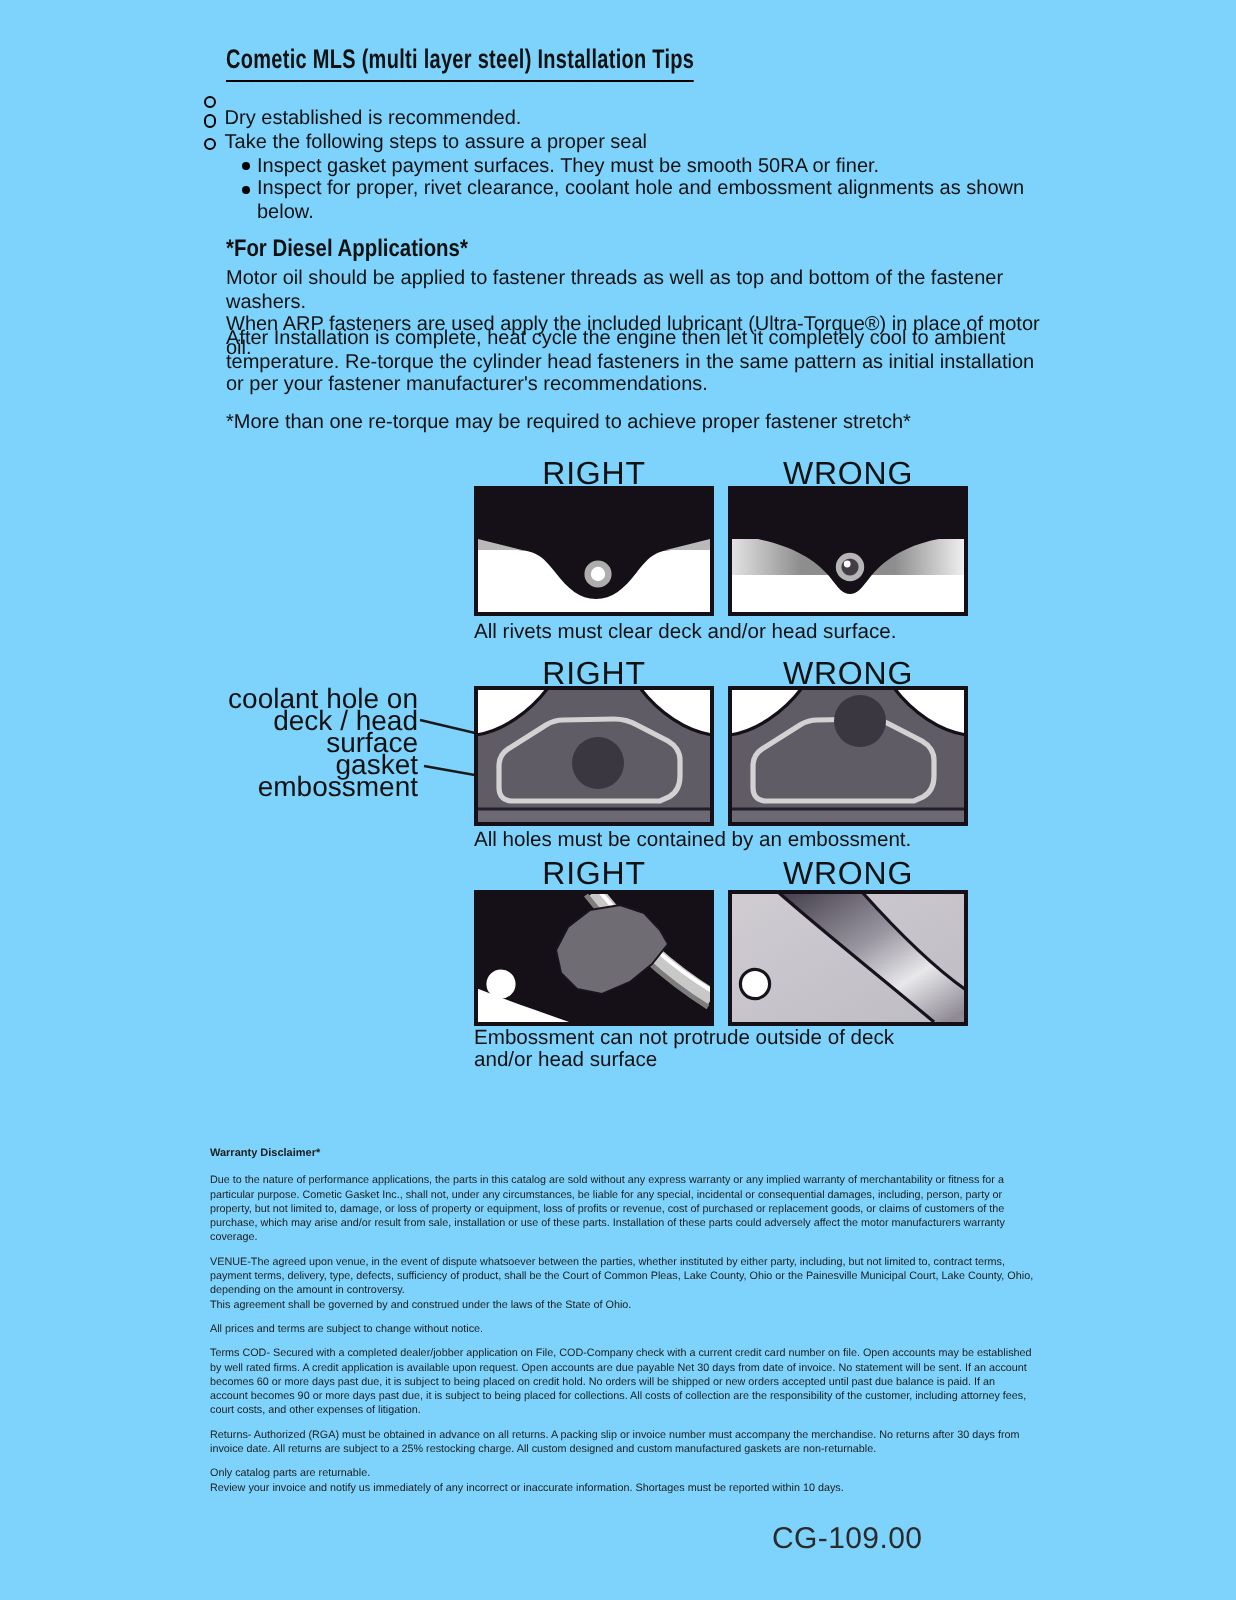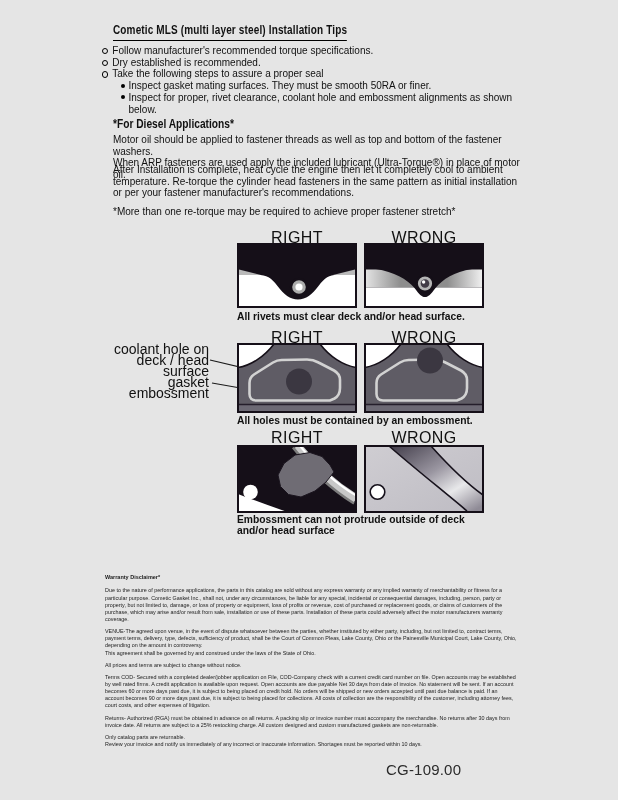--- a/index.html
+++ b/index.html
@@ -1,21 +1,21 @@
 <!DOCTYPE html>
 <html style="--c-black: #150f18; --c-body-gray: #5f5c65; --c-strip-gray: #6c6974; --c-emboss: #d2d2d2; --c-hole: #3b3741; --c-ink: #111111;"><head>
 <meta charset="utf-8">
 <style>
   :root{
     --c-black:#150f18; --c-body-gray:#5f5c65; --c-strip-gray:#6c6974;
     --c-emboss:#d2d2d2; --c-hole:#3b3741; --c-ink:#111111;
   }
   html,body{margin:0;padding:0;background:#ffffff;}
   .page{
-    position:relative;width:618px;height:800px;background:#e5e5e5;overflow:hidden;
+    position:relative;width:618px;height:800px;background:#7dd3fc;overflow:hidden;
     font-family:"Liberation Sans","DejaVu Sans",sans-serif;color:var(--c-ink);
   }
   .abs{position:absolute;}
   .title{
     left:113px;top:22px;font-size:13.5px;font-weight:bold;white-space:nowrap;
     transform:scaleX(0.74);transform-origin:0 0;
     border-bottom:1.6px solid #000;padding-bottom:3px;letter-spacing:0.2px;
   }
   .tips{left:102px;top:45px;width:440px;font-size:10px;line-height:11.7px;}
   .tiprow{display:flex;align-items:flex-start;}
@@ -29,21 +29,21 @@
   .body-par{left:113px;top:0;width:420px;font-size:10px;line-height:11.6px;white-space:pre-line;}
   .p1{top:134px;} .p2{top:164px;} .p3{top:206px;}
   .dlabel{width:120px;text-align:center;font-size:16px;letter-spacing:0.4px;white-space:nowrap;}
   .lab-r1{left:237px;top:229px;} .lab-w1{left:364px;top:229px;}
   .lab-r2{left:237px;top:329px;} .lab-w2{left:364px;top:329px;}
   .lab-r3{left:237px;top:429px;} .lab-w3{left:364px;top:429px;}
   .panel{line-height:0;}
   .pan-r1{left:237px;top:243px;} .pan-w1{left:364px;top:243px;}
   .pan-r2{left:237px;top:343px;} .pan-w2{left:364px;top:343px;}
   .pan-r3{left:237px;top:445px;} .pan-w3{left:364px;top:445px;}
-  .caption{left:237px;font-size:10.3px;line-height:11px;white-space:pre-line;font-weight:bold;}
+  .caption{left:237px;font-size:10.3px;line-height:11px;white-space:pre-line;}
   .cap1{top:311px;} .cap2{top:414.5px;} .cap3{top:514px;}
   .ann{left:95px;width:114px;text-align:right;font-size:14px;line-height:11.2px;white-space:pre-line;}
   .ann1{top:343.5px;} .ann2{top:376.5px;}
   .leaders{left:205px;top:355px;}
   .legal{left:105px;top:573px;width:412px;height:180px;}
   .legal-scale{
     width:824px;transform:scale(0.5);transform-origin:0 0;
     font-size:10.8px;line-height:14.3px;color:#1c1c1c;
   }
   .legal-scale h3{font-size:11px;font-weight:bold;margin:0 0 13px 0;}
@@ -54,33 +54,32 @@
 </head>
 <body>
 
 <div class="page">
 
   <div class="abs title">Cometic MLS (multi layer steel) Installation Tips</div>
 
   <div class="abs tips">
     <div class="tiprow">
       <span class="m1"></span>
-      <span>Follow manufacturer's recommended torque specifications.</span>
     </div>
     <div class="tiprow">
       <span class="m1"></span>
       <span>Dry established is recommended.</span>
     </div>
     <div class="tiprow">
       <span class="m1"></span>
       <span>Take the following steps to assure a proper seal</span>
     </div>
     <div class="tiprow sub">
       <span class="m2"></span>
-      <span>Inspect gasket mating surfaces.  They must be smooth 50RA or finer.</span>
+      <span>Inspect gasket payment surfaces.  They must be smooth 50RA or finer.</span>
     </div>
     <div class="tiprow sub">
       <span class="m2"></span>
       <span>Inspect for proper, rivet clearance, coolant hole and embossment alignments as shown below.</span>
     </div>
   </div>
 
   <div class="abs h2">*For Diesel Applications*</div>
   <div class="abs body-par p1">Motor oil should be applied to fastener threads as well as top and bottom of the fastener washers.
 When ARP fasteners are used apply the included lubricant (Ultra-Torque®) in place of motor oil.</div>

